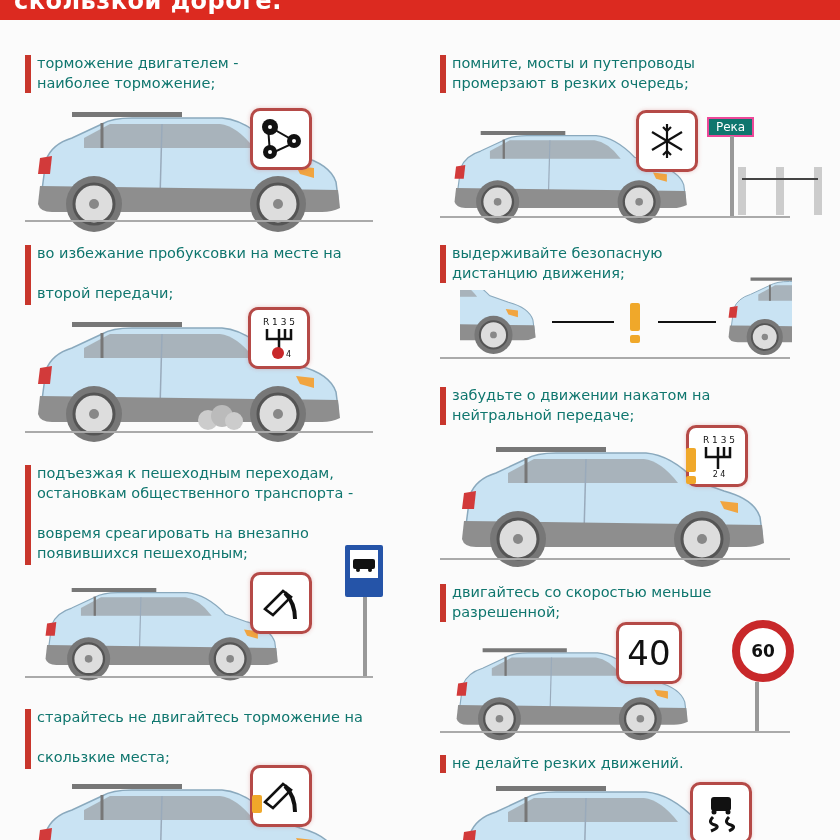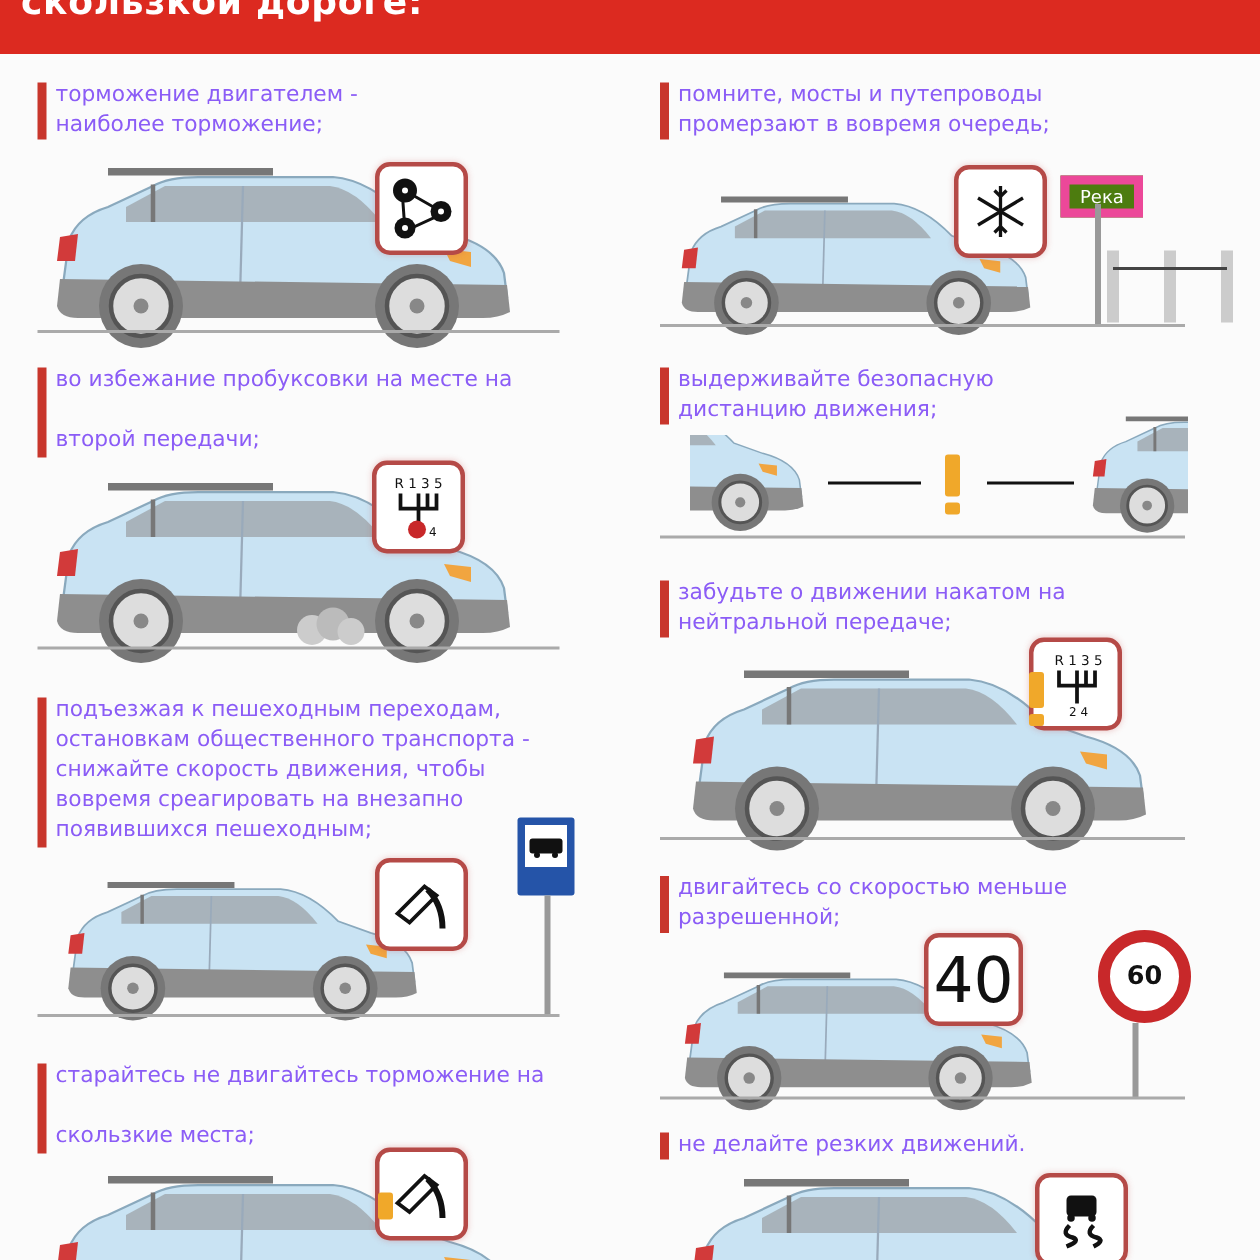--- a/index.html
+++ b/index.html
@@ -1,28 +1,28 @@
 <!DOCTYPE html>
 <html><head>
 <meta charset="utf-8">
 <style>
   html,body{margin:0;padding:0;}
   body{width:840px;height:840px;overflow:hidden;background:#fbfbfb;font-family:"DejaVu Sans","Liberation Sans",sans-serif;color:#222;position:relative;}
-  .header{position:absolute;left:0;top:0;width:840px;height:36px;background:#dc2a20;overflow:hidden;}
+  .header{position:absolute;left:0;top:0;width:840px;height:20px;background:#dc2a20;overflow:hidden;}
   .header .title{position:absolute;left:14px;top:-13px;font-size:24px;font-weight:bold;color:#fff;white-space:nowrap;letter-spacing:0.5px;}
   .tip{position:absolute;}
-  .tip .text{position:absolute;left:12px;top:0;font-size:14.5px;line-height:20px;color:#8b5cf6;white-space:pre;}
+  .tip .text{position:absolute;left:12px;top:0;font-size:14.5px;line-height:20px;color:#0f766e;white-space:pre;}
   .tip .bar{position:absolute;left:0;top:2px;width:6px;background:#c8362c;}
   .ground{position:absolute;height:2px;background:#aaa;}
   .car{position:absolute;}
   .icon-box{position:absolute;width:56px;height:56px;border:3px solid #b54a47;border-radius:10px;background:#fff;box-shadow:0 0 4px rgba(200,80,80,0.3);display:flex;align-items:center;justify-content:center;}
   .icon-box svg{display:block;}
-  .speed-num{font-size:42px;color:#111;font-family:"DejaVu Sans",sans-serif;}
+  .speed-num{font-size:34px;color:#111;font-family:"DejaVu Sans",sans-serif;}
   .sign-post{position:absolute;width:4px;background:#999;}
-  .reka{position:absolute;background:#4d7c0f;color:#fff;font-size:12px;padding:1px 7px;border:6px solid #ec4899;}
+  .reka{position:absolute;background:#0f766e;color:#fff;font-size:12px;padding:1px 7px;border:2px solid #ec4899;}
   .busstop{position:absolute;width:38px;height:52px;background:#2554a8;border-radius:2px;}
   .busstop .inner{position:absolute;left:5px;top:5px;width:28px;height:28px;background:#fff;}
   .rsign{position:absolute;width:46px;height:46px;border:8px solid #c8282a;border-radius:50%;background:#fff;display:flex;align-items:center;justify-content:center;font-size:17px;font-weight:bold;color:#111;}
   .smoke{position:absolute;width:50px;height:28px;}
   .arrow{position:absolute;height:2px;background:#111;}
   .excl{position:absolute;width:10px;background:#f0a82a;border-radius:2px;}
   .excl-dot{position:absolute;width:10px;height:8px;background:#f0a82a;border-radius:2px;}
 </style>
 </head>
 <body>
@@ -89,21 +89,21 @@
 </div>
 <svg class="smoke" style="left:196px;top:404px;" viewBox="0 0 50 28">
     <circle cx="12" cy="16" r="10" fill="#ccc"></circle>
     <circle cx="26" cy="12" r="11" fill="#bbb"></circle>
     <circle cx="38" cy="17" r="9" fill="#ccc"></circle>
   </svg>
 <div class="ground" style="left:25px;top:431px;width:348px;"></div>
 
 <div class="tip" style="left:25px;top:463px;">
   <div class="bar" style="height:100px;"></div>
-  <div class="text"><span>подъезжая к пешеходным переходам,</span><br><span>остановкам общественного транспорта -</span><br><span>снижайте скорость движения, чтобы</span><br><span>вовремя среагировать на внезапно</span><br><span>появившихся пешеходным;</span></div>
+  <div class="text"><span>подъезжая к пешеходным переходам,</span><br><span>остановкам общественного транспорта -</span><br><br><span>вовремя среагировать на внезапно</span><br><span>появившихся пешеходным;</span></div>
 </div>
 <svg class="car" style="left:34px;top:585px;" width="260" height="100" viewBox="0 0 320 130">
     <use href="#carshape"></use>
   </svg>
 <div class="icon-box" style="left:250px;top:572px;">
   <svg width="40" height="40" viewBox="0 0 40 40">
       <path d="M4,26 L22,8 L30,14 L12,32 Z" fill="#fff" stroke="#111" stroke-width="2.5"></path>
       <path d="M24,10 Q34,20 34,36" stroke="#111" stroke-width="4" fill="none"></path>
     </svg>
 </div>
@@ -127,21 +127,21 @@
 <div class="icon-box" style="left:250px;top:765px;">
   <svg width="40" height="40" viewBox="0 0 40 40">
       <path d="M4,26 L22,8 L30,14 L12,32 Z" fill="#fff" stroke="#111" stroke-width="2.5"></path>
       <path d="M24,10 Q34,20 34,36" stroke="#111" stroke-width="4" fill="none"></path>
     </svg>
 </div>
 <div class="excl" style="left:252px;top:795px;height:18px;"></div>
 
 <div class="tip" style="left:440px;top:53px;">
   <div class="bar" style="height:38px;"></div>
-  <div class="text"><span>помните, мосты и путепроводы</span><br><span>промерзают в вовремя очередь;</span></div>
+  <div class="text"><span>помните, мосты и путепроводы</span><br><span>промерзают в резких очередь;</span></div>
 </div>
 <svg class="car" style="left:448px;top:128px;" width="250" height="100" viewBox="0 0 320 130">
     <use href="#carshape"></use>
   </svg>
 <div class="icon-box" style="left:636px;top:110px;">
   <svg width="40" height="40" viewBox="0 0 40 40" stroke="#111" stroke-width="2.2" fill="none">
       <line x1="20" y1="3" x2="20" y2="37"></line>
       <line x1="5" y1="11" x2="35" y2="29"></line>
       <line x1="5" y1="29" x2="35" y2="11"></line>
       <path d="M16,6 L20,10 L24,6 M16,34 L20,30 L24,34"></path>

